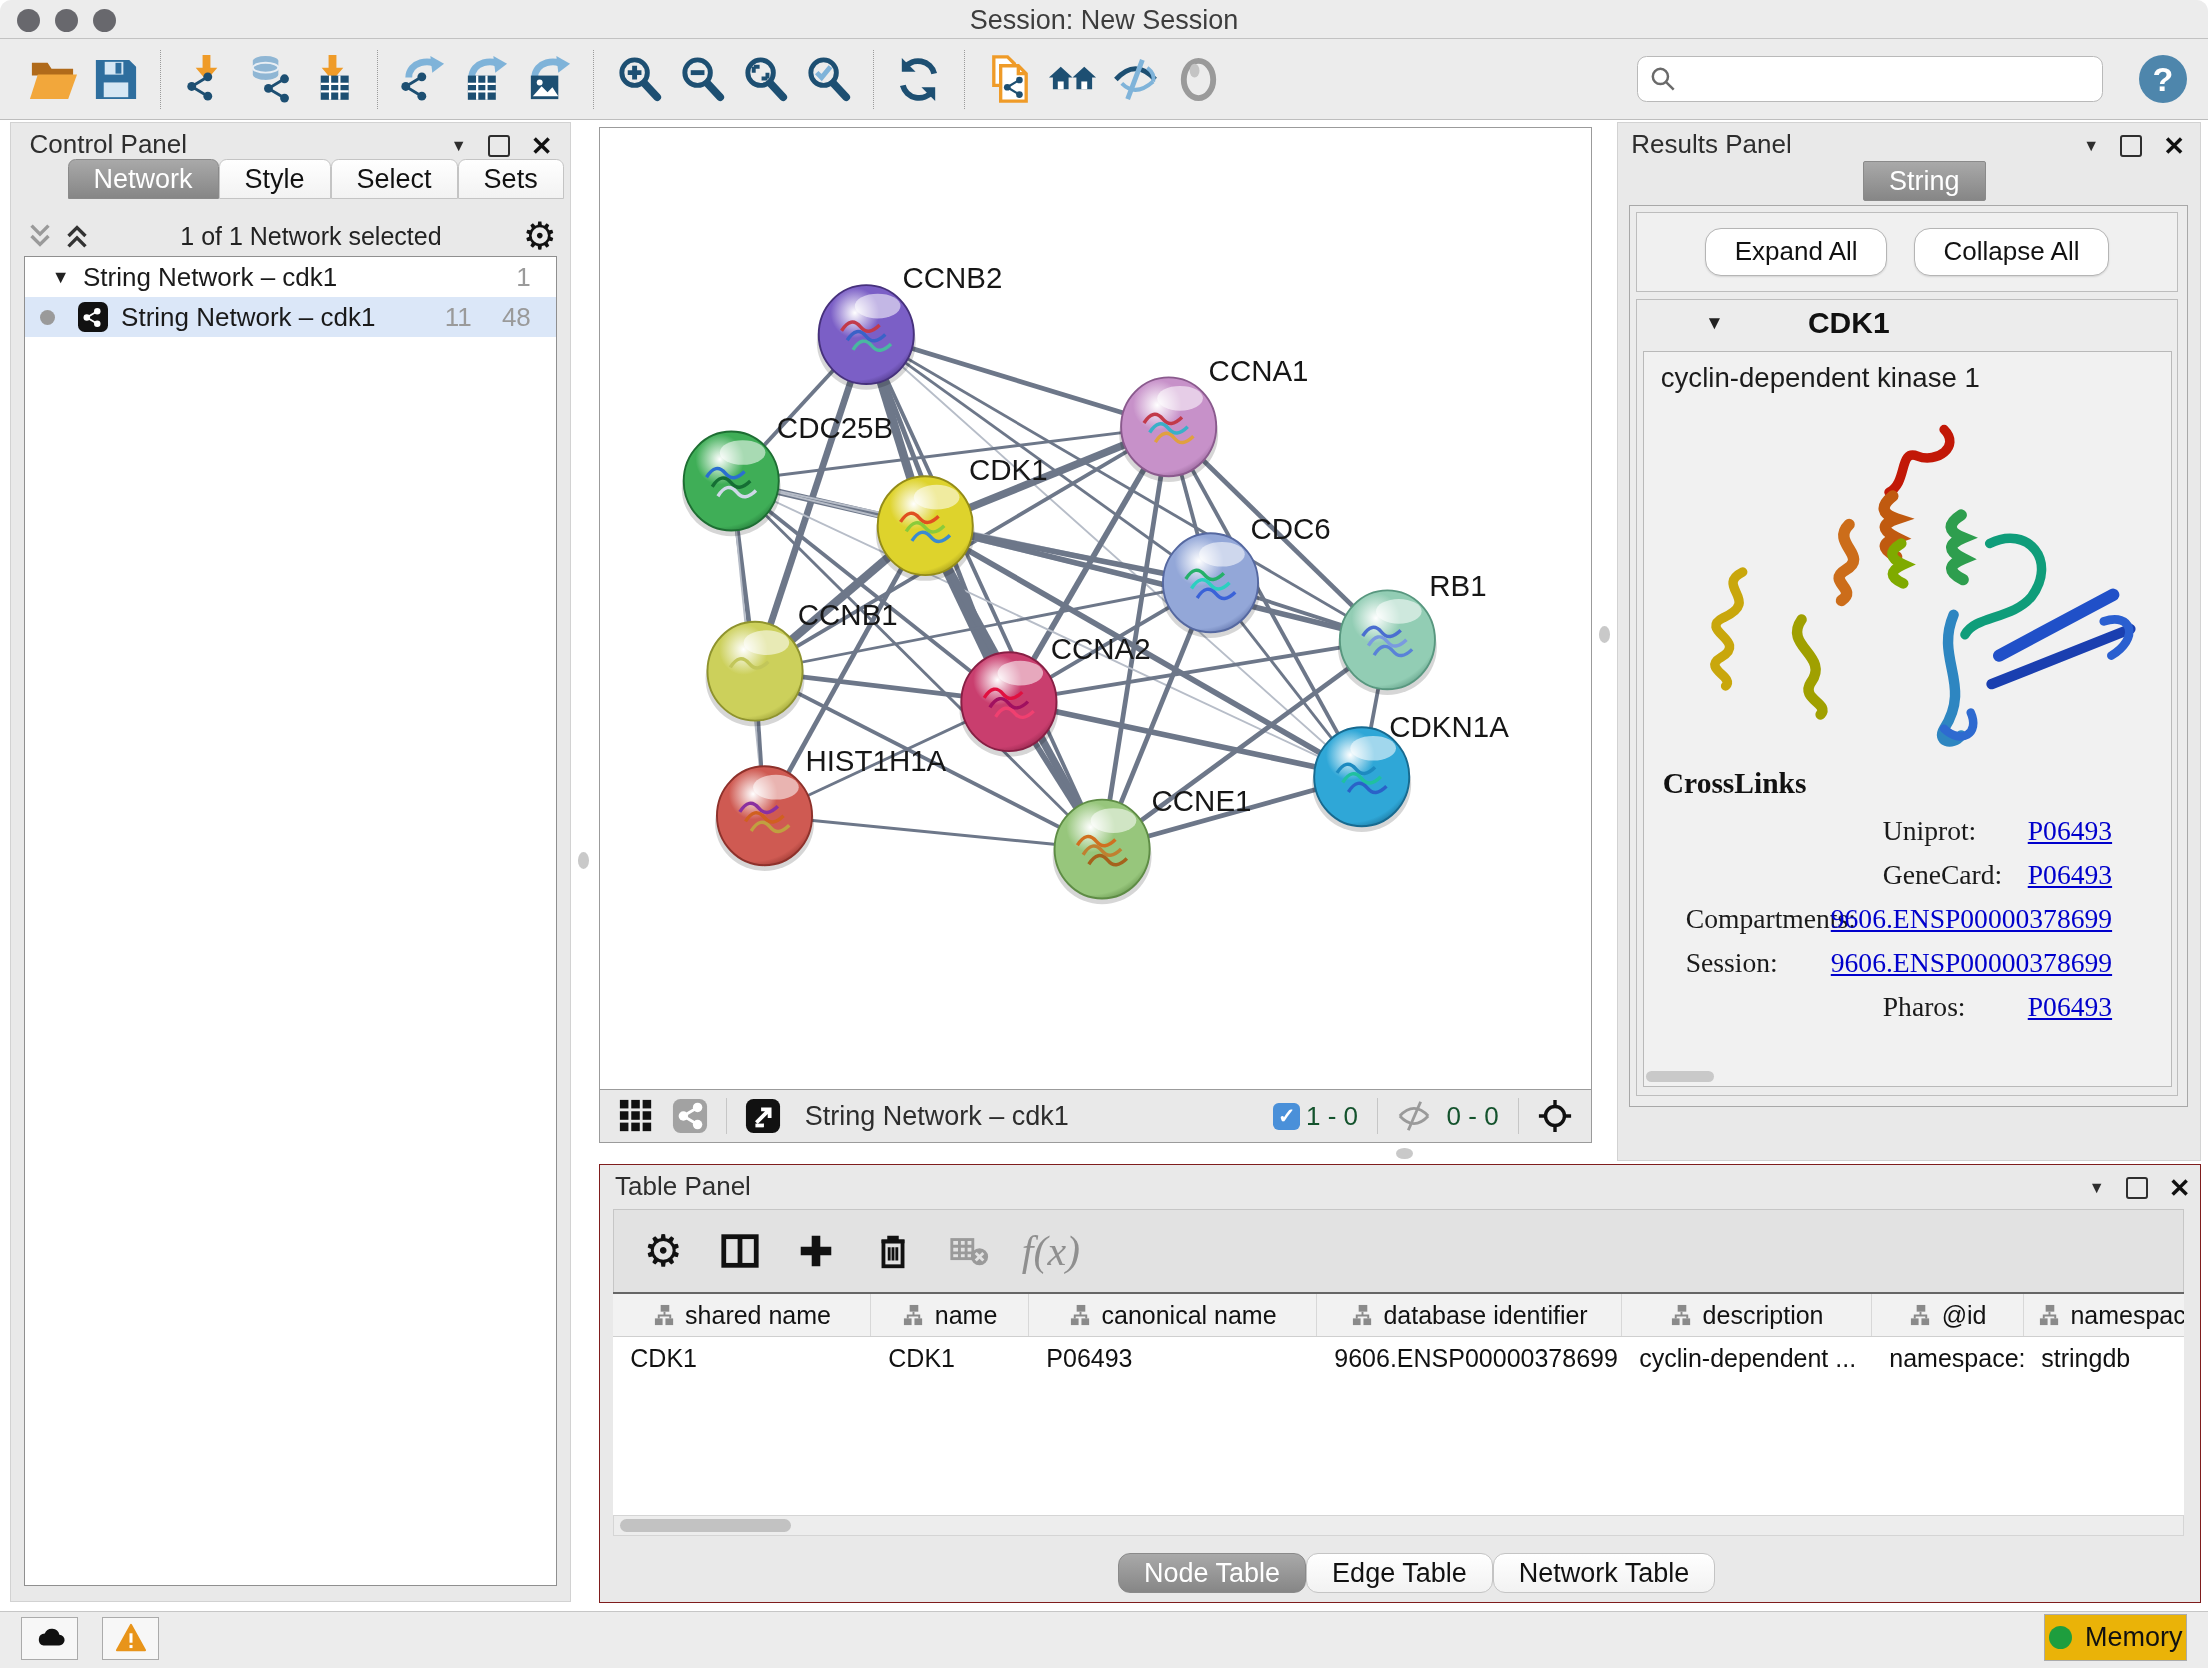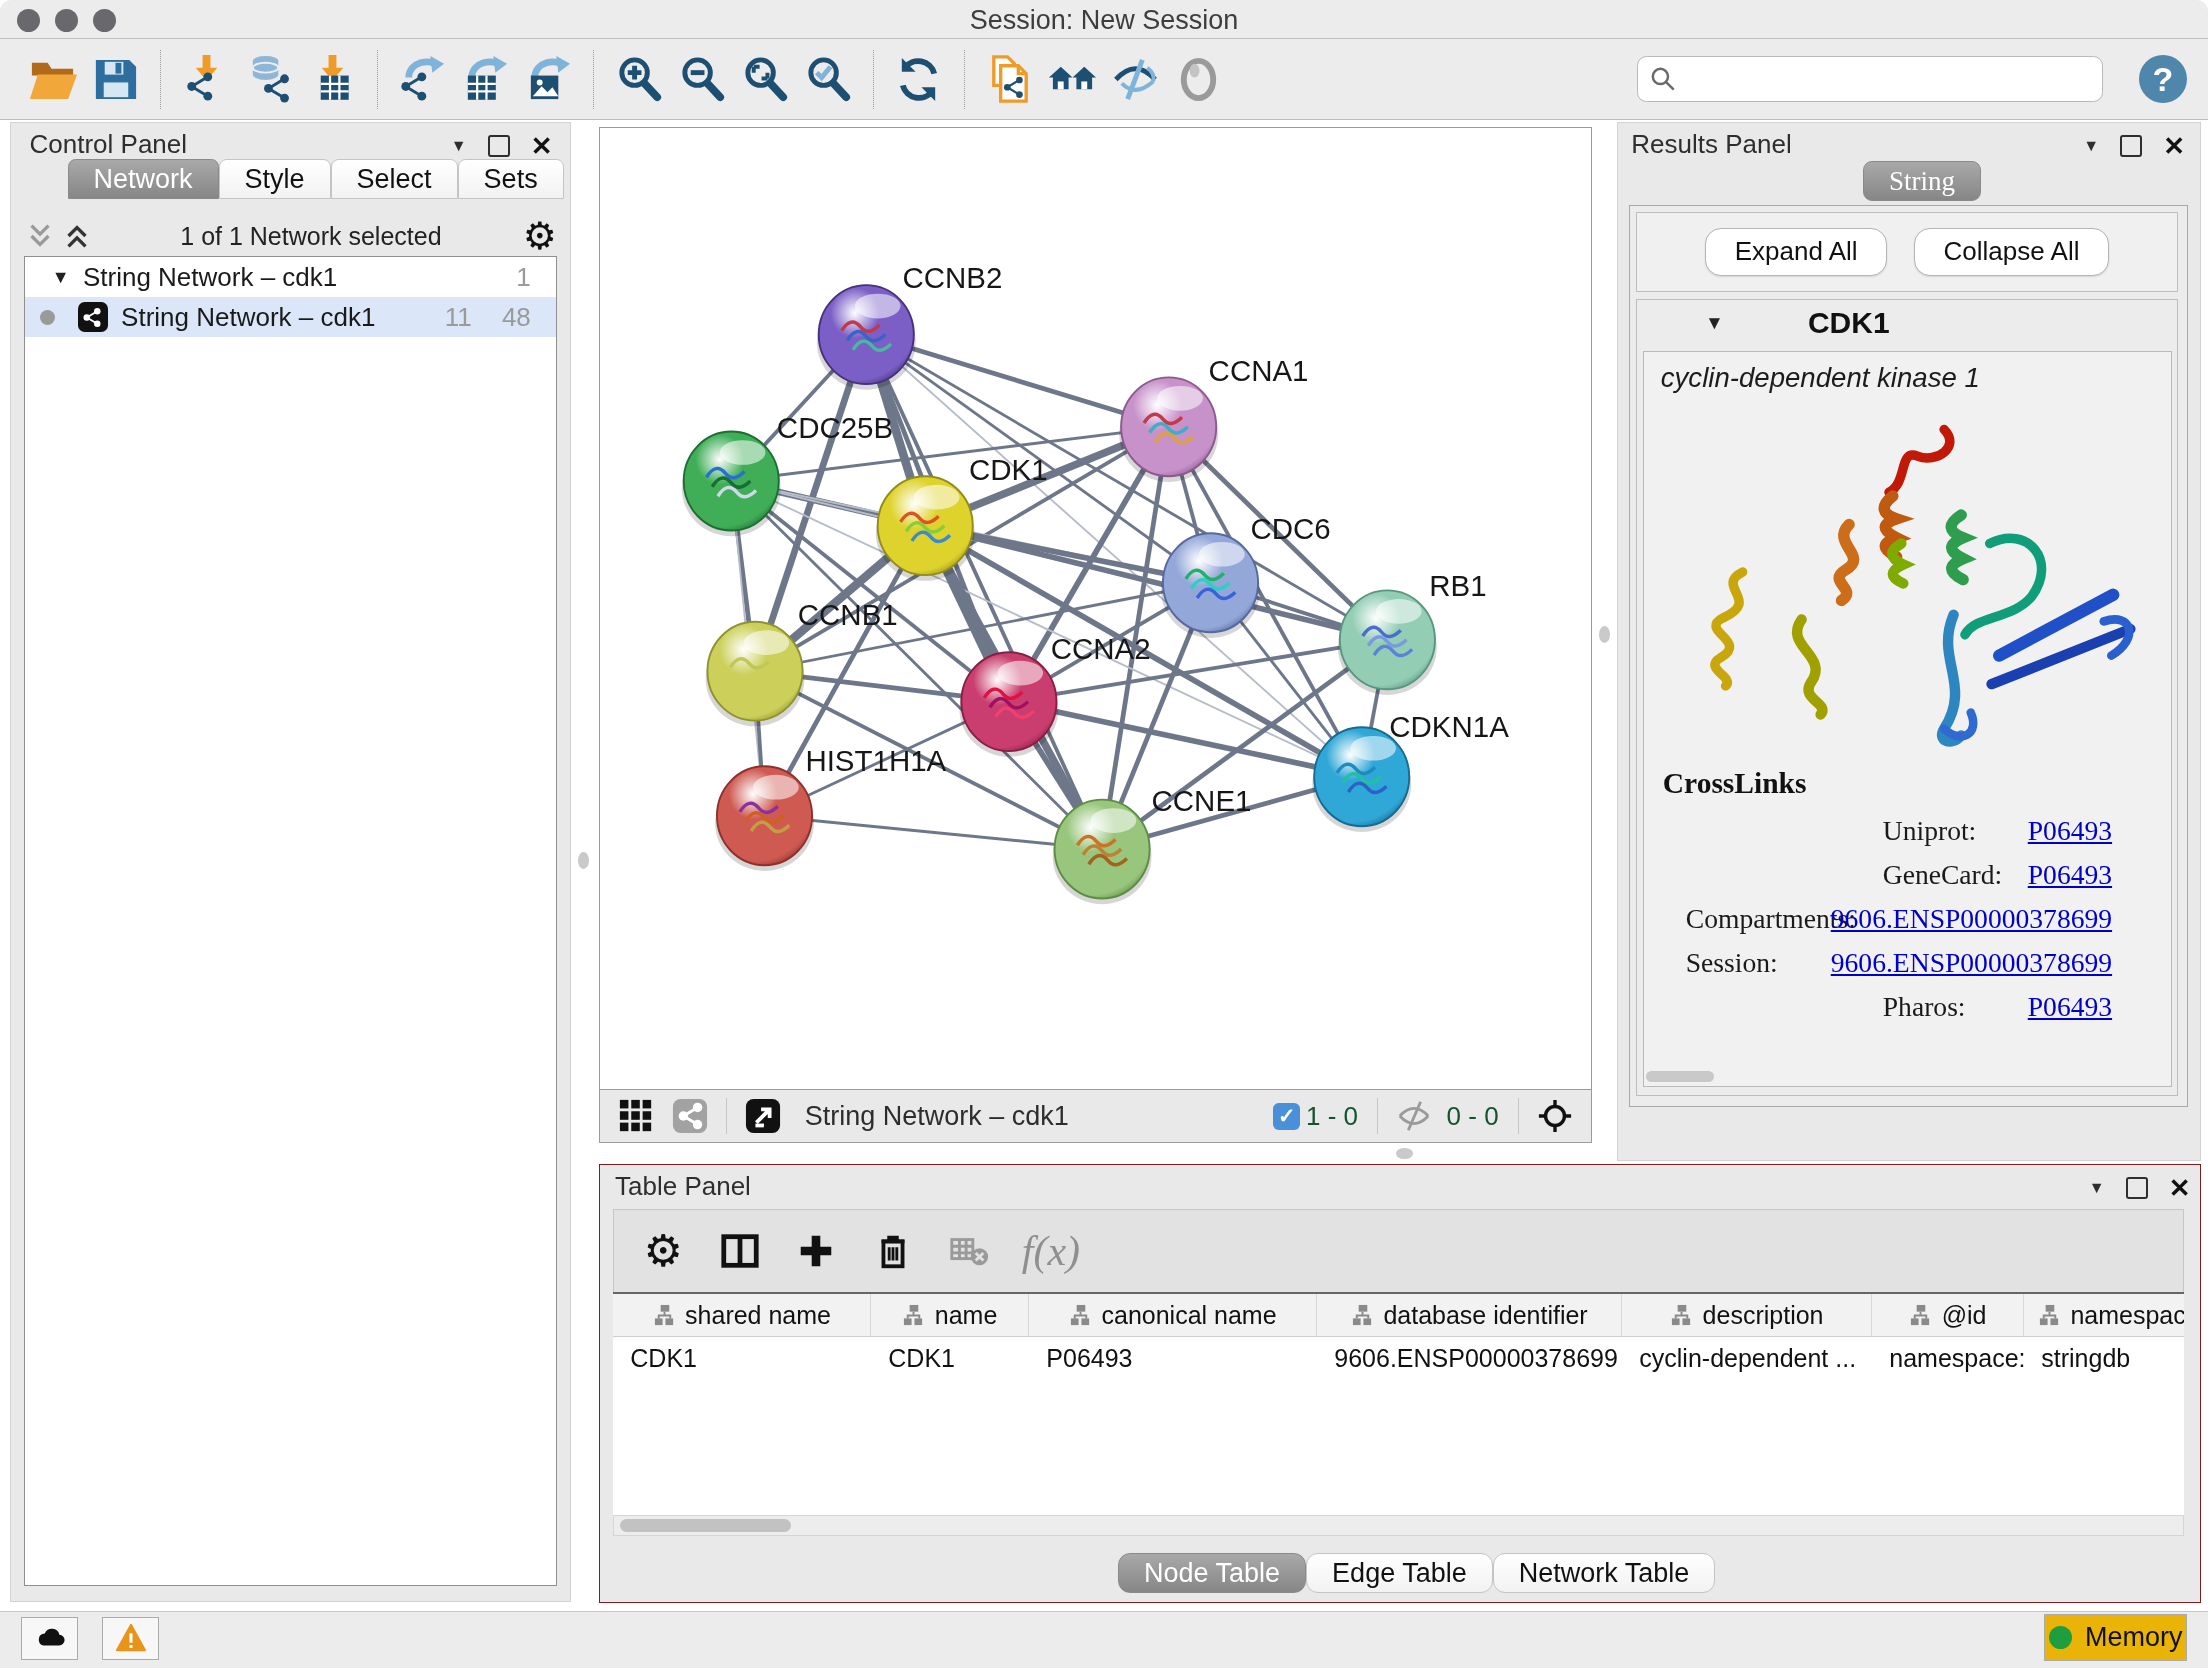--- a/index.html
+++ b/index.html
@@ -68,21 +68,21 @@
   .rp-controls{right:15px;top:9.5px;}
   .rp-tab{position:absolute;left:245px;top:38px;}
   .rp-outer{position:absolute;left:11.4px;top:82px;width:559px;height:902px;background:#ececec;border:1.9px solid #a8a8a8;box-sizing:border-box;}
   .rp-box1{position:absolute;left:5.7px;top:5.7px;width:542px;height:80px;background:#f0f0f0;border:1px solid #bdbdbd;display:flex;align-items:center;justify-content:center;gap:27px;box-sizing:border-box;}
   .rp-btn{height:46px;padding:0 28.5px;background:#fff;border:1px solid #b5b5b5;border-radius:16px;font-size:26px;color:#111;display:flex;align-items:center;box-shadow:0 1px 1.9px rgba(0,0,0,.12);}
   .rp-box2{position:absolute;left:5.7px;top:93px;width:542px;height:797px;background:#ececec;border:1px solid #bdbdbd;box-sizing:border-box;}
   .rp-entry-head{height:46px;display:flex;align-items:center;}
   .rp-entry-head .tri{font-size:19px;color:#222;margin-left:68px;}
   .rp-entry-head .nm{font-size:30px;font-weight:bold;color:#111;margin-left:84px;}
   .rp-sub{position:absolute;left:5.7px;top:51px;width:529px;height:736px;background:#f1f1f1;border:1px solid #b9b9b9;box-sizing:border-box;overflow:hidden;}
-  .rp-desc{font-size:27.6px;color:#1c1c1c;margin:9.5px 0 0 17px;font-style:italic;}
+  .rp-desc{font-size:27.6px;color:#1c1c1c;margin:9.5px 0 0 17px;}
   .protein{position:absolute;left:15px;top:49px;}
   .xl-title{position:absolute;left:19px;top:415px;font-family:"Liberation Serif",serif;font-weight:bold;font-size:29.5px;color:#111;}
   .xl-rows{position:absolute;left:42px;top:457px;}
   .xl-row{display:flex;height:44px;align-items:center;font-family:"Liberation Serif",serif;font-size:27.6px;color:#1a1a1a;justify-content:flex-end;}
   .xl-row .lbl{width:145px;}
   .xl-row a{color:#0000cc;text-decoration:underline;}
   .rp-thumb{position:absolute;left:1.9px;bottom:3.8px;width:68px;height:11.4px;background:#c9c9c9;border-radius:5.7px;}
 
   
   .table-panel{position:absolute;left:599px;top:1164px;width:1602px;height:439px;background:#e9e9e9;border:1px solid #7f1d1d;box-sizing:border-box;}
@@ -615,21 +615,21 @@
   <div class="split-dot-h" style="left:1396px;top:1148px"></div>
 
   <div class="results-panel">
     <div class="panel-title rp-title">Results Panel</div>
     <div class="ph-controls rp-controls">
       <span class="ph-tri">▼</span>
       <span class="ph-box"></span>
       <span class="ph-x">✕</span>
     </div>
     <div class="rp-tab">
-        <span class="tab sel" style="border-radius:9px;font-family:Liberation Serif, serif;">String</span>
+        <span class="tab sel" style="border-radius:2px;">String</span>
       </div>
     <div class="rp-outer">
       <div class="rp-box1">
         <span class="rp-btn">Expand All</span>
         <span class="rp-btn">Collapse All</span>
       </div>
       <div class="rp-box2">
         <div class="rp-entry-head">
           <span class="tri">▼</span>
           <span class="nm">CDK1</span>

